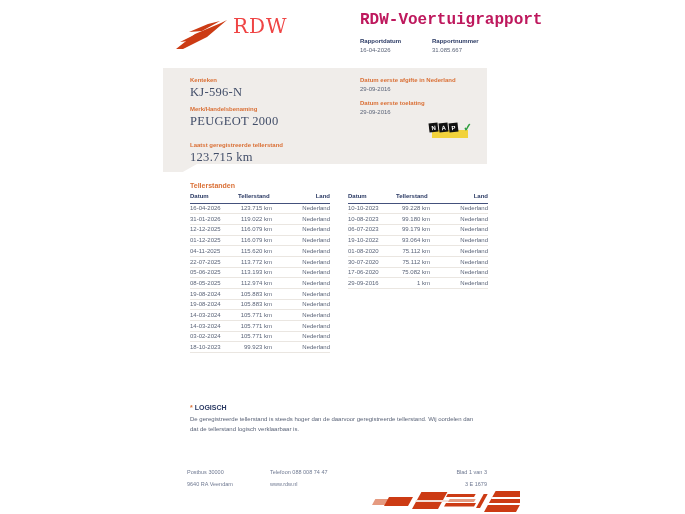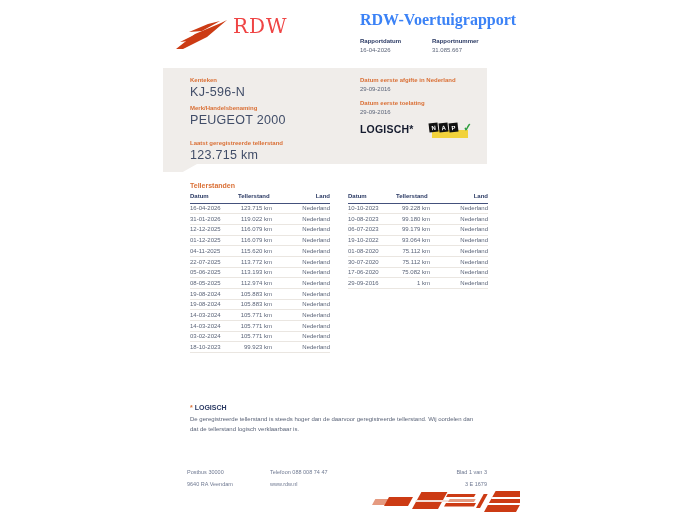--- a/index.html
+++ b/index.html
@@ -5,35 +5,35 @@
   * { margin:0; padding:0; box-sizing:border-box; }
   html,body { width:685px; height:514px; background:#ffffff; overflow:hidden; }
   body { font-family:"Liberation Sans", sans-serif; color:#4a5568; position:relative; }
 
   .page { position:absolute; inset:0; background:#ffffff; }
 
   
   .logo-mark { position:absolute; left:175px; top:19px; width:52px; height:32px; }
   .logo-text { position:absolute; left:233px; top:14px; font-family:"DejaVu Serif", serif;
                font-size:20px; color:#ef4444; letter-spacing:1px; }
-  .doc-title { position:absolute; left:360px; top:11px; font-family:Liberation Serif, serif;
-               font-weight:700; font-size:16px; color:#3b82f6; }
+  .doc-title { position:absolute; left:360px; top:11px; font-family:Liberation Mono, monospace;
+               font-weight:700; font-size:16px; color:#be185d; }
   .report-meta { position:absolute; left:360px; top:38px; display:flex; gap:6px; }
   .meta-col1 { width:66px; }
   .meta-label { font-size:6px; font-weight:bold; color:#2b3a64; }
   .meta-value { font-size:6px; color:#5c6579; margin-top:3px; }
 
   
   .panel { position:absolute; left:163px; top:68px; width:324px; height:96px; background:#f0edea; }
   .panel-tail { position:absolute; left:163px; top:164px; width:34px; height:8px; background:#f0edea;
                 clip-path:polygon(0 0,100% 0,58% 100%,0 100%); }
   .panel-col-left  { position:absolute; left:27px;  top:9px; width:160px; }
   .panel-col-right { position:absolute; left:197px; top:9px; width:125px; }
   .field-label { font-size:6px; font-weight:bold; color:#da7036; }
-  .field-value-lg { font-family:Liberation Sans, sans-serif; font-size:12.5px; color:#414d68;
+  .field-value-lg { font-family:Liberation Serif, serif; font-size:12.5px; color:#414d68;
                     margin:2px 0 6px; letter-spacing:0.3px; }
   .field-value-sm { font-size:6px; color:#5c6579; margin:3px 0 8px; }
   .gap-top { margin-top:13px; }
   .oordeel { margin-top:6px; font-size:10.5px; font-weight:bold; color:#151b2e;
              line-height:13px; letter-spacing:0.2px; }
 
   
   .nap { position:absolute; left:266px; top:55px; width:44px; height:17px; }
   .nap-yellow { position:absolute; left:3px; top:7px; width:36px; height:8px; background:#f2d23b; }
   .nap-squares { position:absolute; left:0; top:0; display:flex; gap:1px; }
@@ -106,21 +106,20 @@
       <div class="field-value-lg">PEUGEOT 2000</div>
       <div class="field-label gap-top">Laatst geregistreerde tellerstand</div>
       <div class="field-value-lg">123.715 km</div>
     </div>
     <div class="panel-col-right">
       <div class="field-label">Datum eerste afgifte in Nederland</div>
       <div class="field-value-sm">29-09-2016</div>
       <div class="field-label">Datum eerste toelating</div>
       <div class="field-value-sm">29-09-2016</div>
       <div class="oordeel">
-        <div>LOGISCH*</div>
       </div>
     </div>
     <div class="nap">
       <div class="nap-yellow"></div>
       <div class="nap-squares">
         <div class="nap-sq">N</div>
         <div class="nap-sq">A</div>
         <div class="nap-sq">P</div>
       </div>
       <div class="nap-check">✓</div>

